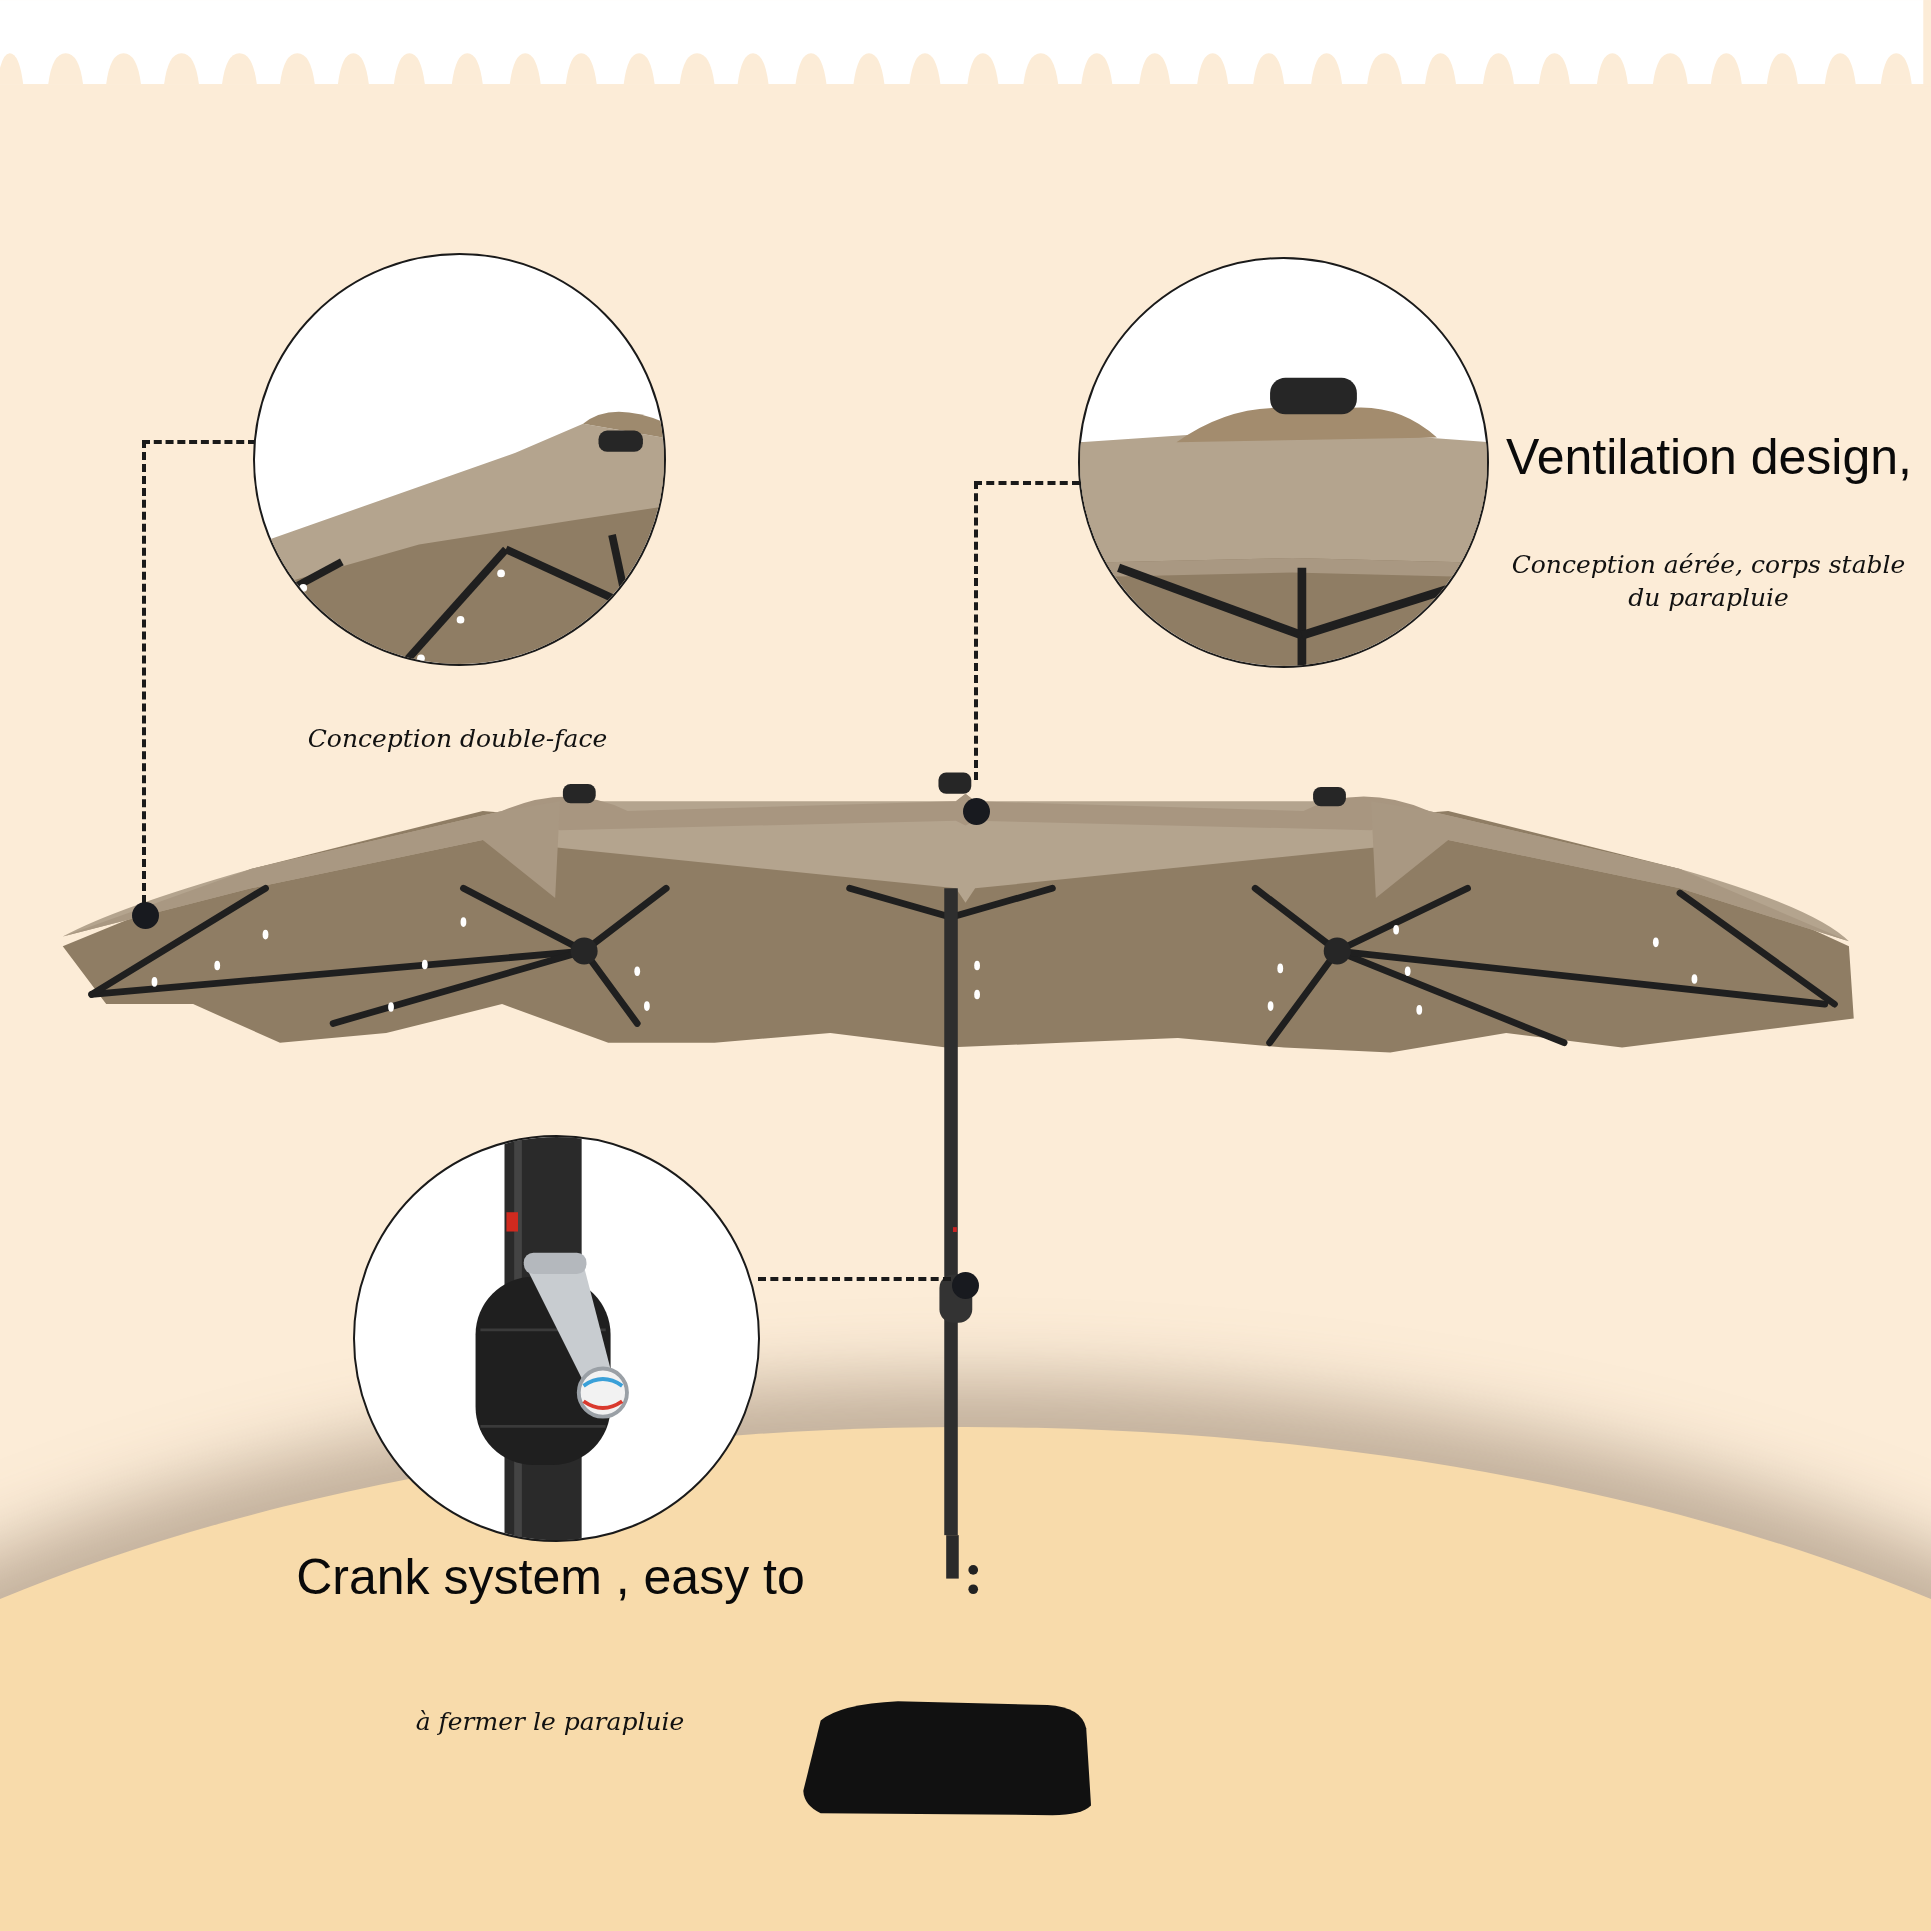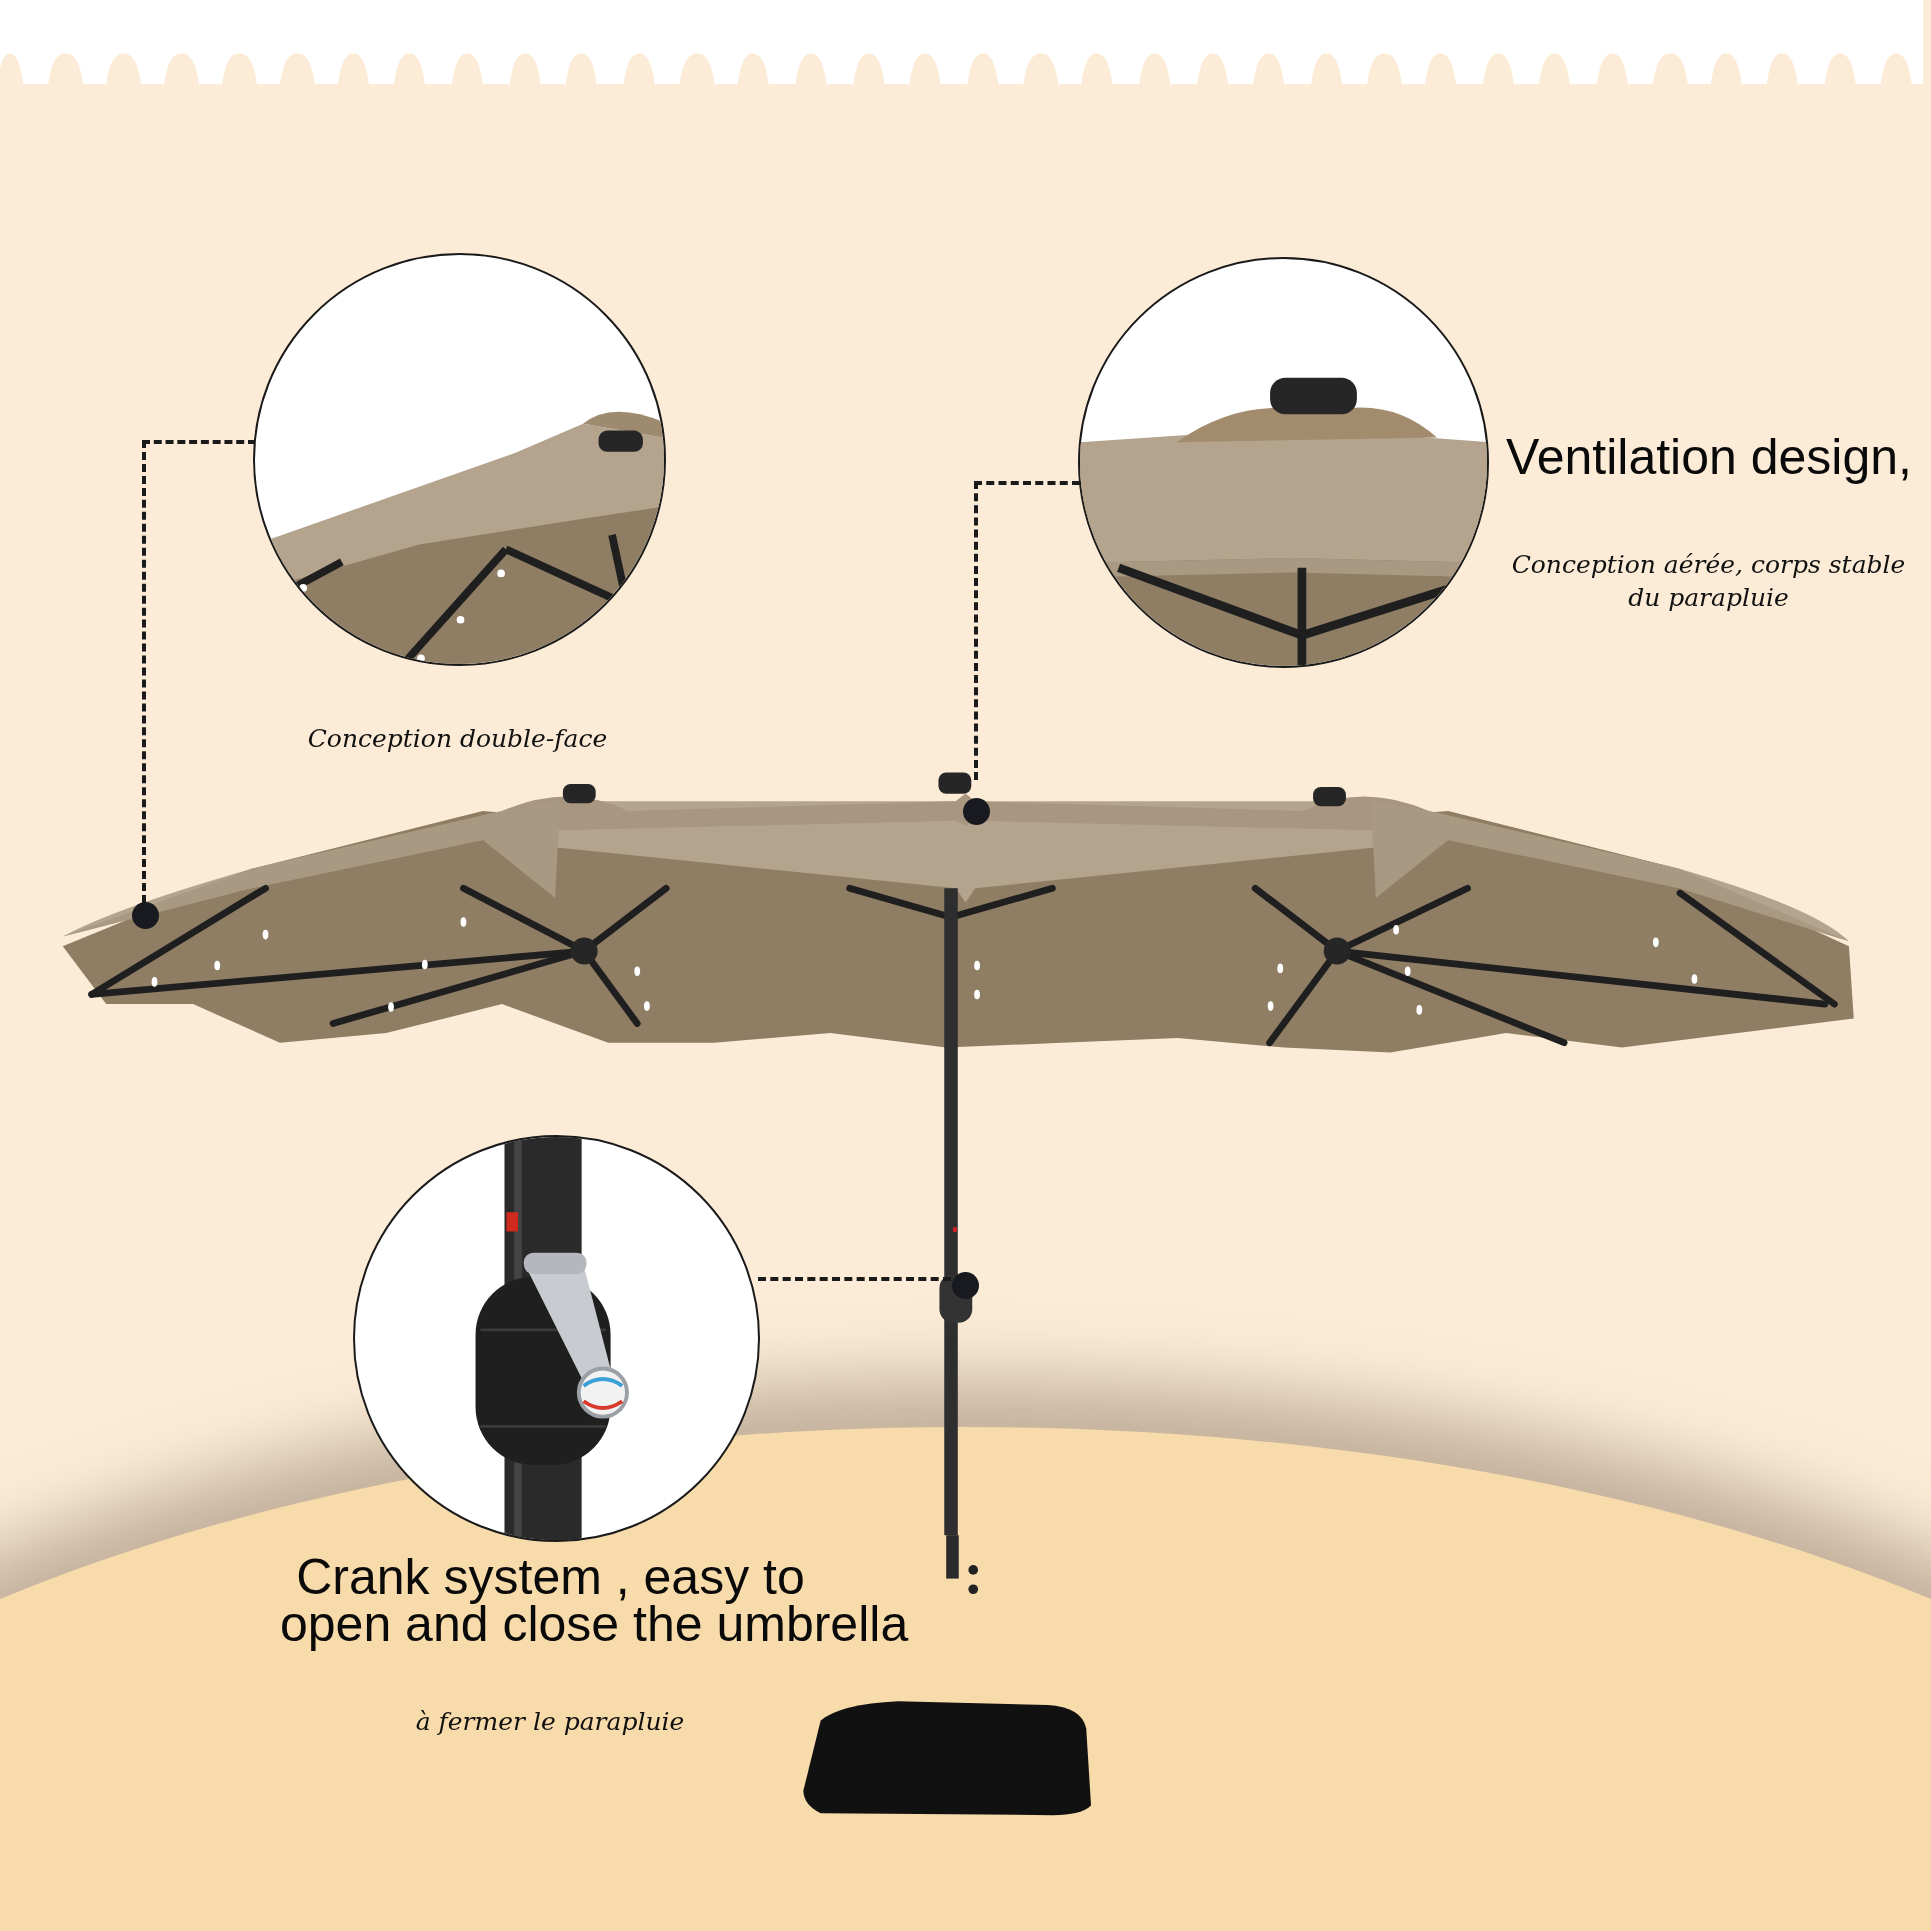--- a/index.html
+++ b/index.html
@@ -193,16 +193,15 @@
     </svg>
   </div>
 
   <div class="subtitle" style="left:250px;top:722px;width:415px;">Conception double-face</div>
 
   <div class="title" style="left:1506px;top:434px;width:406px;">Ventilation design,</div>
   <div class="subtitle" style="left:1477px;top:548px;width:463px;">Conception aérée, corps stable</div>
   <div class="subtitle" style="left:1477px;top:581px;width:463px;">du parapluie</div>
 
   <div class="title" style="left:280px;top:1554px;width:541px;">Crank system , easy to</div>
-  <div class="title" style="left:280px;top:1601px;width:541px;">open and close the umbrella</div>
   <div class="subtitle" style="left:270px;top:1705px;width:560px;font-style:italic;">à fermer le parapluie</div>
 </div>
 
 
 </body></html>

